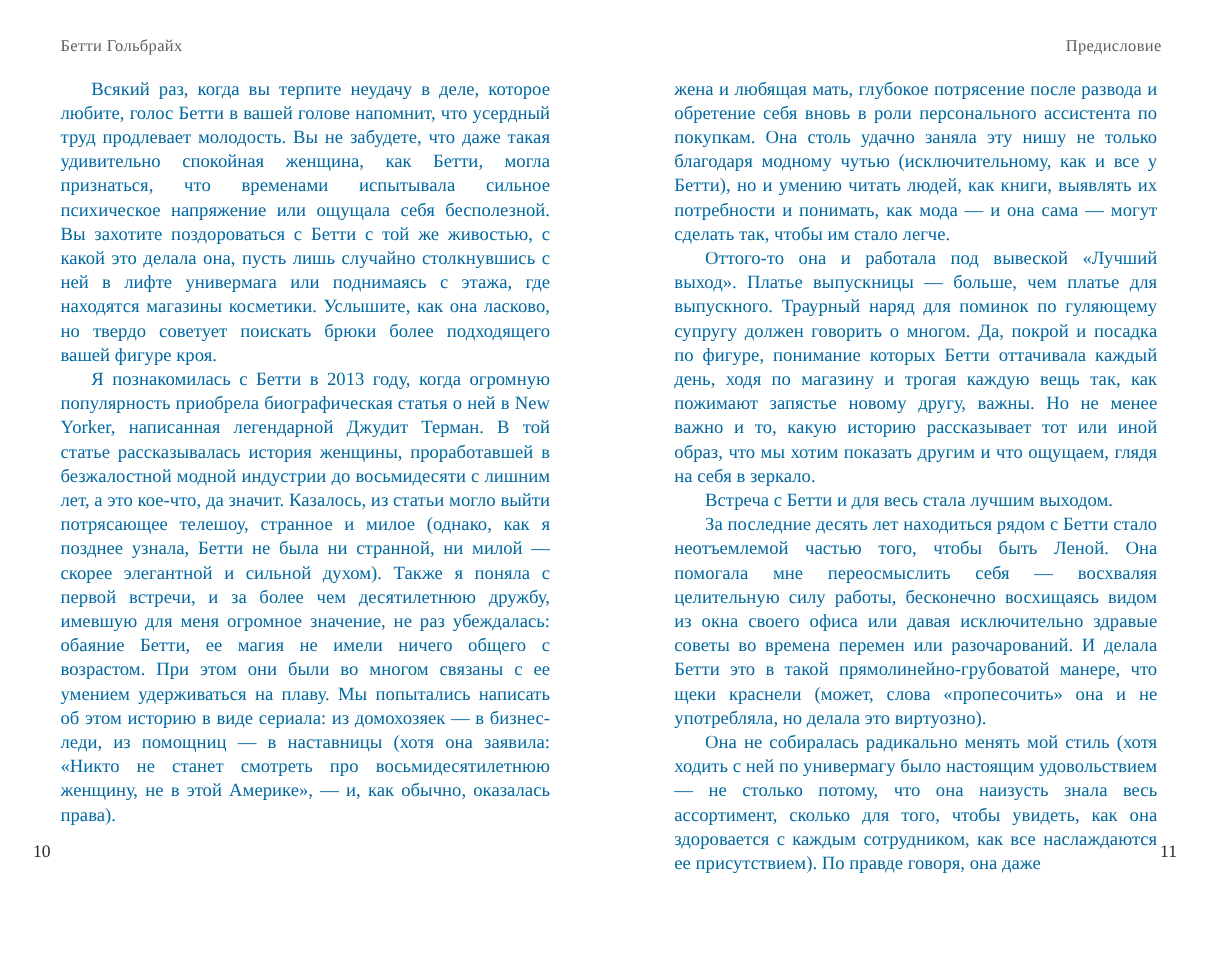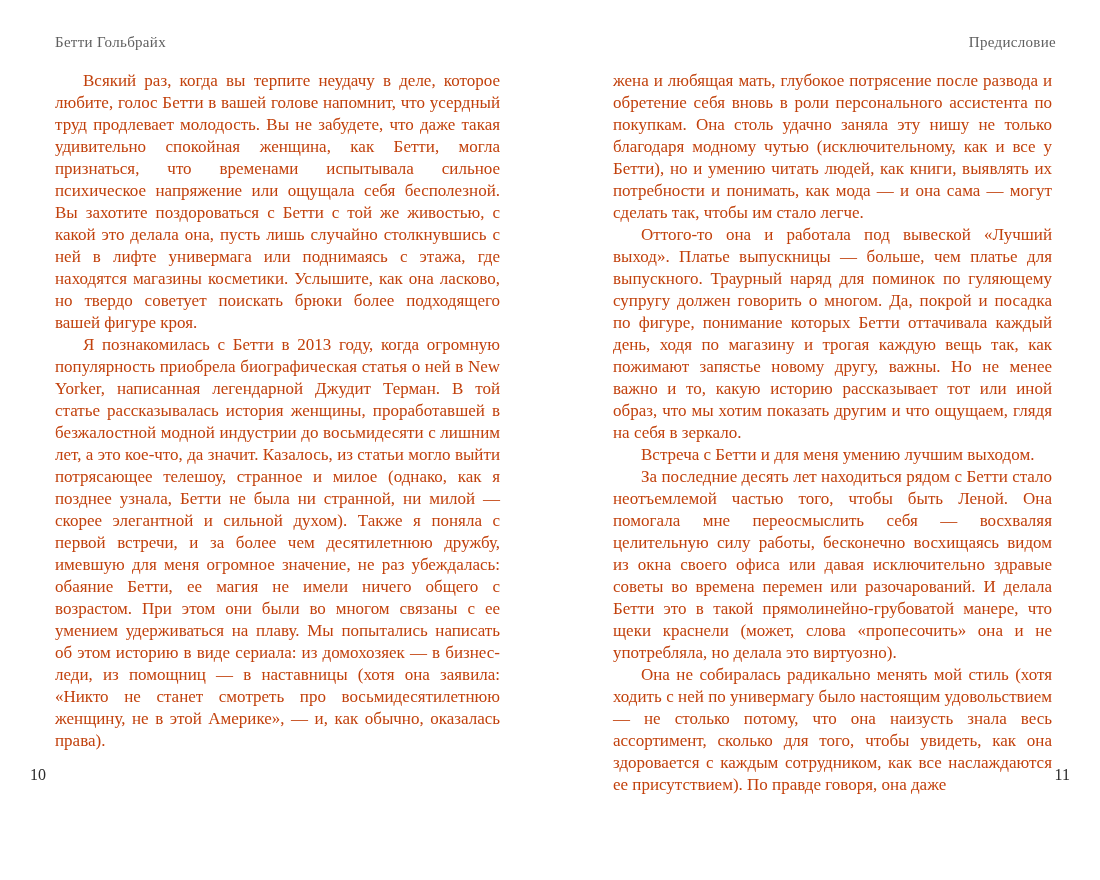--- a/index.html
+++ b/index.html
@@ -36,21 +36,21 @@
       white-space: nowrap;
     }
     .page-left .running-head { left: 55px; }
     .page-right .running-head { right: 44px; margin-left: 32px; }
     .body-text {
       position: absolute;
       top: 70px;
       font-size: 17px;
       line-height: 22px;
       text-align: justify;
-      color: #c2410c;
+      color: #0369a1;
     }
     .page-left .body-text { left: 55px; right: 50px; }
     .page-right .body-text { left: 63px; right: 48px; }
     .body-text p {
       margin: 0;
       padding: 0;
       text-indent: 28px;
     }
     .body-text p.no-indent {
       text-indent: 0;
@@ -76,20 +76,20 @@
       <p>Я познакомилась с Бетти в 2013 году, когда огромную популярность приобрела биографическая статья о ней в New Yorker, написанная легендарной Джудит Терман. В той статье рассказывалась история женщины, проработавшей в безжалостной модной индустрии до восьмидесяти с лишним лет, а это кое-что, да значит. Казалось, из статьи могло выйти потрясающее телешоу, странное и милое (однако, как я позднее узнала, Бетти не была ни странной, ни милой — скорее элегантной и сильной духом). Также я поняла с первой встречи, и за более чем десятилетнюю дружбу, имевшую для меня огромное значение, не раз убеждалась: обаяние Бетти, ее магия не имели ничего общего с возрастом. При этом они были во многом связаны с ее умением удерживаться на плаву. Мы попытались написать об этом историю в виде сериала: из домохозяек — в бизнес-леди, из помощниц — в наставницы (хотя она заявила: «Никто не станет смотреть про восьмидесятилетнюю женщину, не в этой Америке», — и, как обычно, оказалась права).</p>
     </div>
     <div class="page-number">10</div>
   </div>
 
   <div class="page page-right">
     <div class="running-head">Предисловие</div>
     <div class="body-text">
       <p class="no-indent">жена и любящая мать, глубокое потрясение после развода и обретение себя вновь в роли персонального ассистента по покупкам. Она столь удачно заняла эту нишу не только благодаря модному чутью (исключительному, как и все у Бетти), но и умению читать людей, как книги, выявлять их потребности и понимать, как мода — и она сама — могут сделать так, чтобы им стало легче.</p>
       <p>Оттого-то она и работала под вывеской «Лучший выход». Платье выпускницы — больше, чем платье для выпускного. Траурный наряд для поминок по гуляющему супругу должен говорить о многом. Да, покрой и посадка по фигуре, понимание которых Бетти оттачивала каждый день, ходя по магазину и трогая каждую вещь так, как пожимают запястье новому другу, важны. Но не менее важно и то, какую историю рассказывает тот или иной образ, что мы хотим показать другим и что ощущаем, глядя на себя в зеркало.</p>
-      <p>Встреча с Бетти и для меня умению лучшим выходом.</p>
+      <p>Встреча с Бетти и для весь стала лучшим выходом.</p>
       <p>За последние десять лет находиться рядом с Бетти стало неотъемлемой частью того, чтобы быть Леной. Она помогала мне переосмыслить себя — восхваляя целительную силу работы, бесконечно восхищаясь видом из окна своего офиса или давая исключительно здравые советы во времена перемен или разочарований. И делала Бетти это в такой прямолинейно-грубоватой манере, что щеки краснели (может, слова «пропесочить» она и не употребляла, но делала это виртуозно).</p>
       <p>Она не собиралась радикально менять мой стиль (хотя ходить с ней по универмагу было настоящим удовольствием — не столько потому, что она наизусть знала весь ассортимент, сколько для того, чтобы увидеть, как она здоровается с каждым сотрудником, как все наслаждаются ее присутствием). По правде говоря, она даже</p>
     </div>
     <div class="page-number">11</div>
   </div>
 
 </div>
 
 </body></html>

